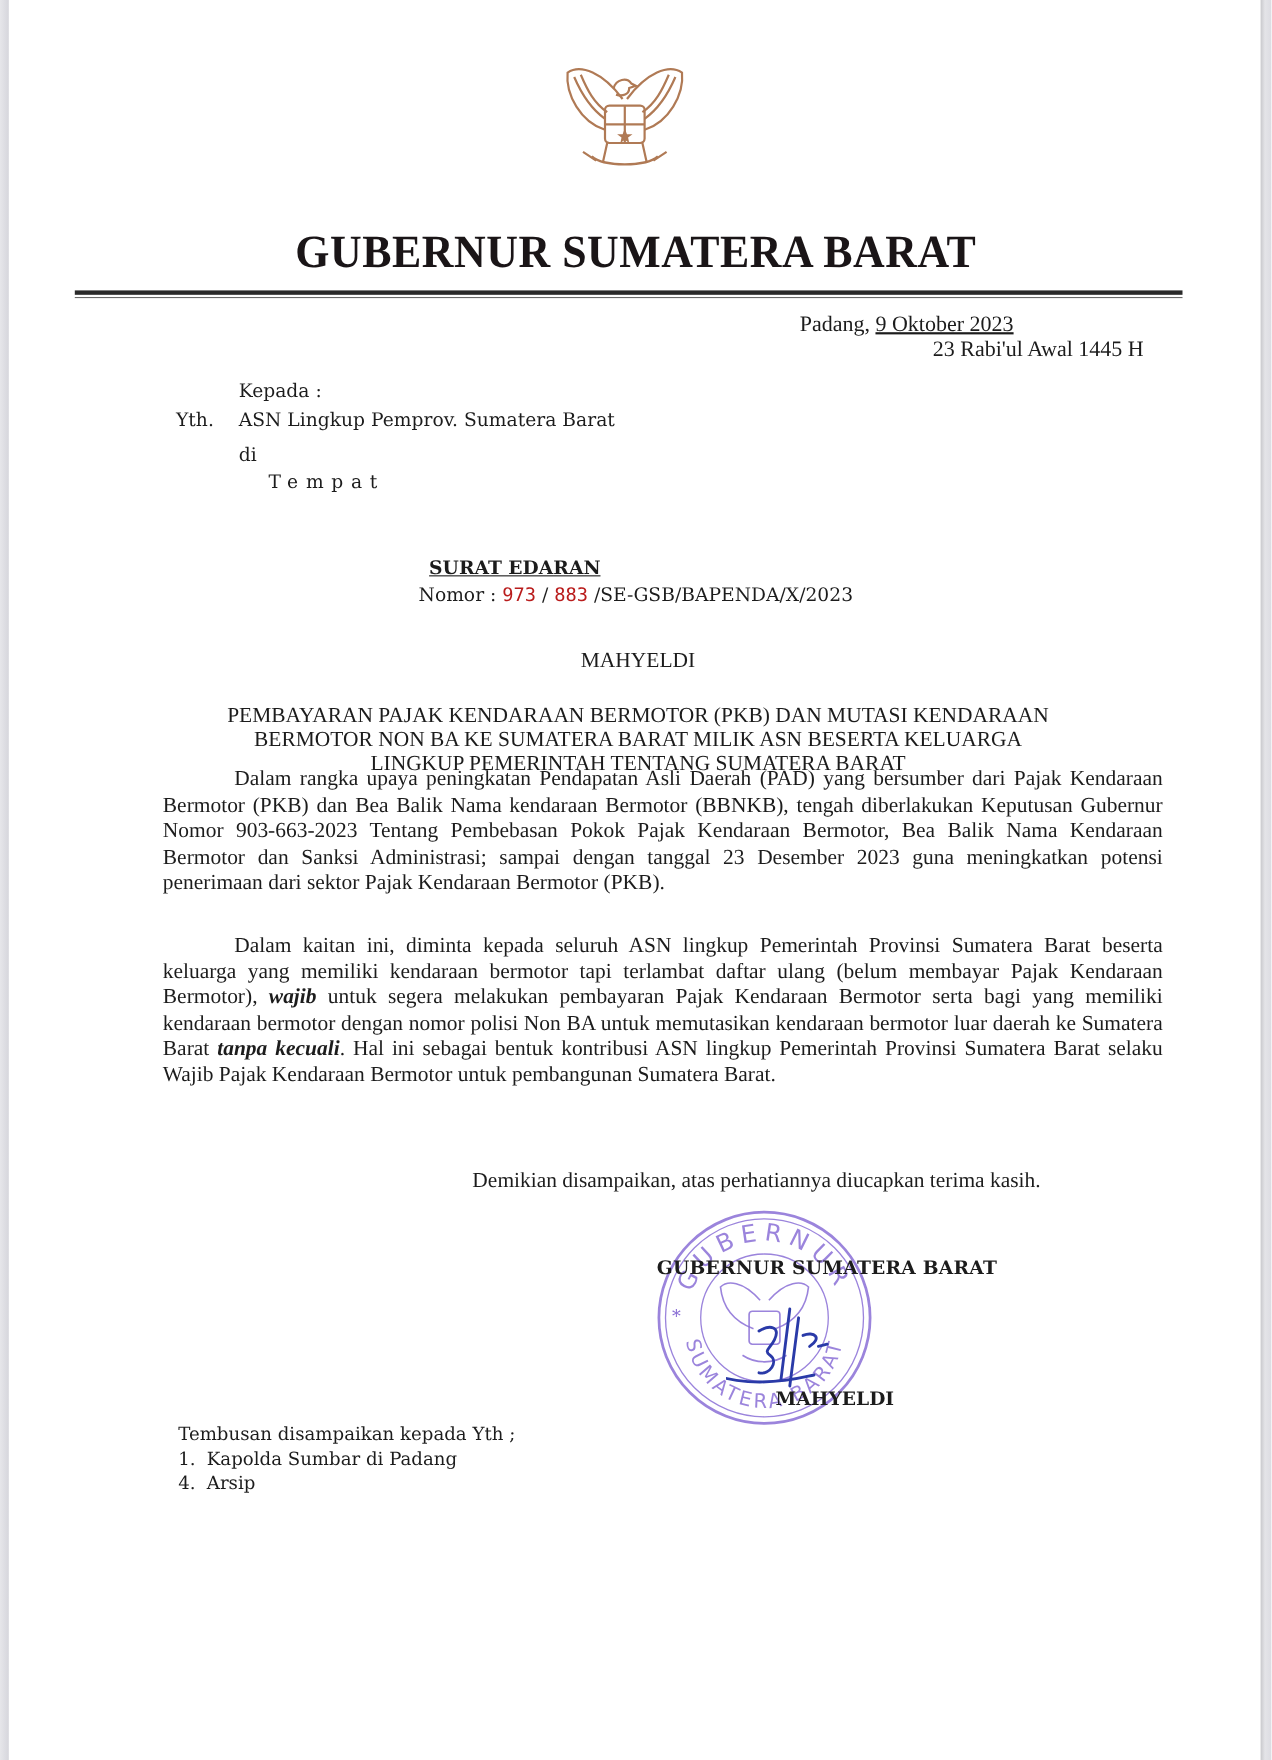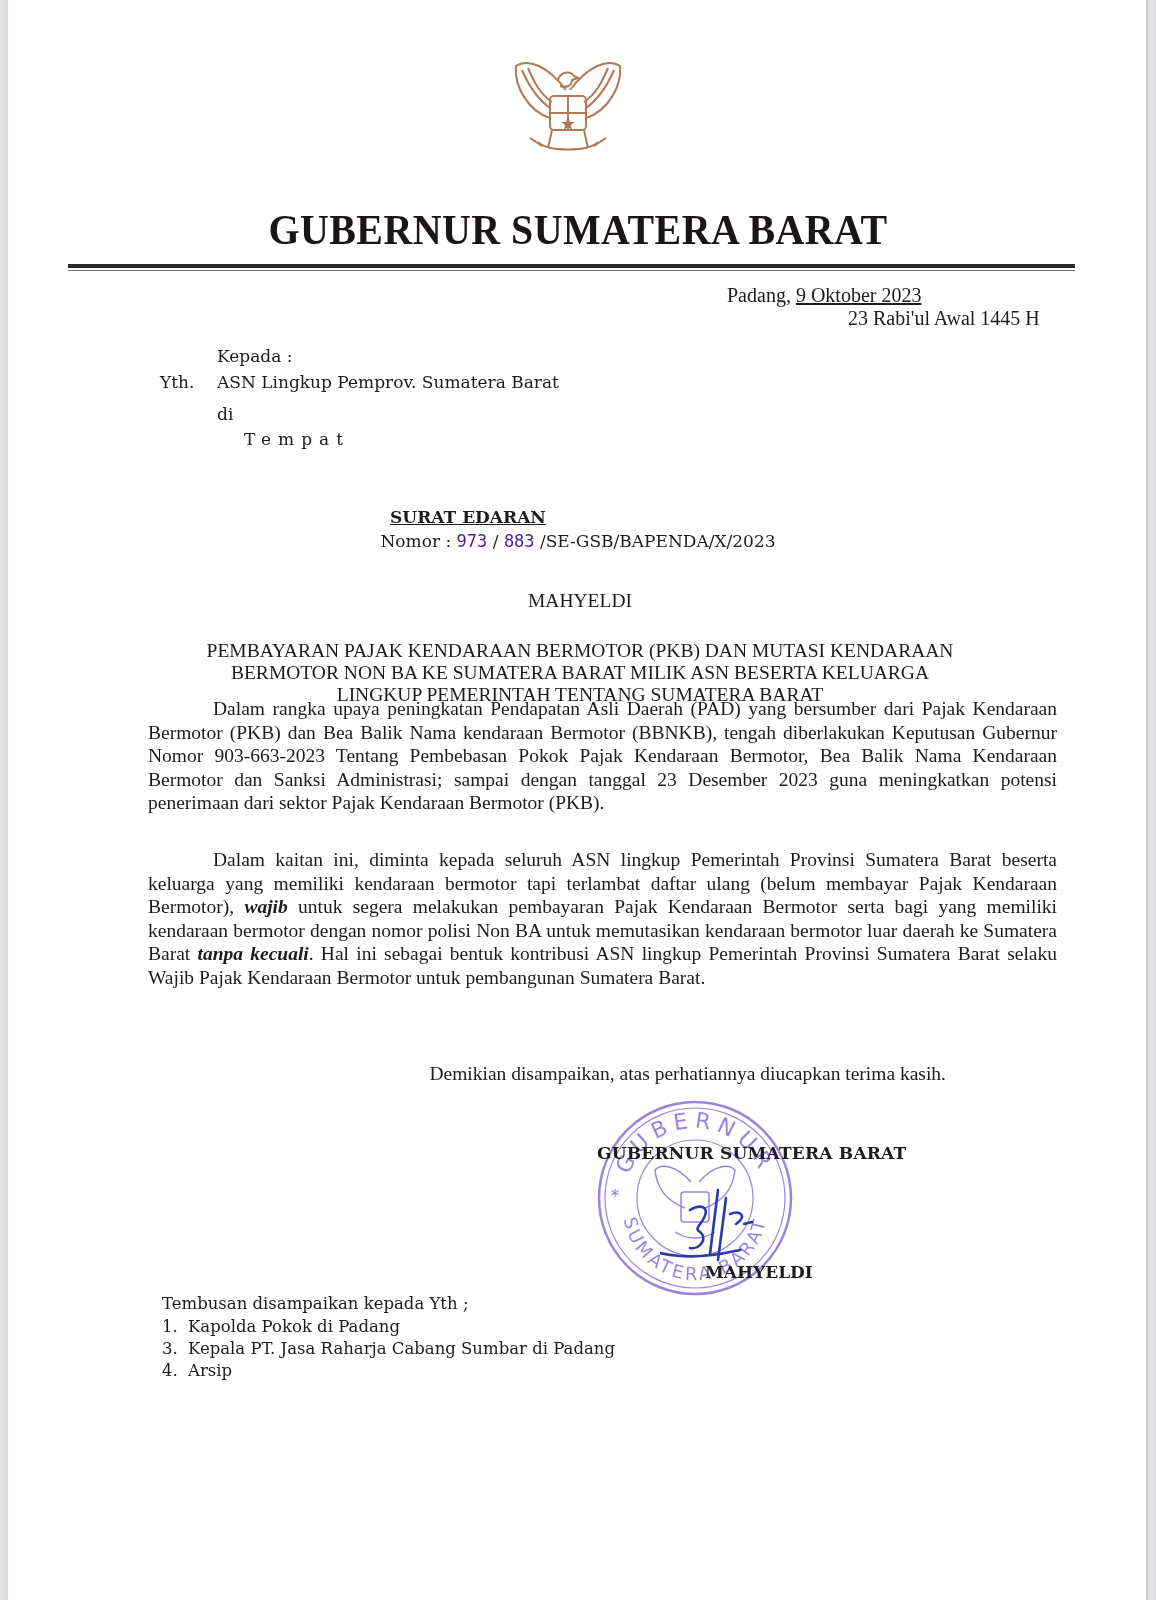--- a/index.html
+++ b/index.html
@@ -32,21 +32,21 @@
   .date-line .u { text-decoration: underline; }
   .hijri-line { left: 848px; top: 307px; font-family: "Liberation Serif", serif; font-size: 20px; }
 
   .addr { font-family: "DejaVu Serif", serif; font-size: 17px; text-align: center; }
   .tempat { letter-spacing: 7px; }
 
   .se-title { left: 0; width: 936px; top: 507px; text-align: center;
     font-weight: bold; font-size: 17px; }
   .se-title span { text-decoration: underline; }
   .se-number { left: 0; width: 1156px; top: 531px; text-align: center; font-size: 17px; }
-  .hand { font-family: "DejaVu Sans Mono", monospace; color: #4c1d95; }
+  .hand { font-family: "DejaVu Sans Mono", monospace; color: #b91c1c; }
 
   .subject { left: 140px; width: 880px; text-align: center;
     font-family: "Liberation Serif", serif; font-size: 19.5px; line-height: 22px; }
   .tentang { top: 590px; }
   .subject-body { top: 612px; margin-top: 28px; }
 
   .para { left: 148px; width: 909px; font-family: "Liberation Serif", serif;
     font-size: 19.5px; line-height: 23.6px; text-align: justify; }
   .para .ind { display: inline-block; width: 65px; }
   .para b i, .para .emph { font-weight: bold; font-style: italic; }
@@ -158,16 +158,15 @@
     <path d="M30 30 C40 24, 50 26, 44 38 C40 46, 34 48, 40 52 C48 58, 40 70, 30 68"></path>
     <path d="M58 10 L50 74 M66 18 L58 80"></path>
     <path d="M70 34 C80 30, 88 36, 76 44 M84 44 L92 42"></path>
   </g>
 </svg>
 
 <div class="abs sig-name">MAHYELDI</div>
 
 <div class="abs cc cc-head">Tembusan disampaikan kepada Yth ;</div>
 <ol class="abs cc cc-list">
-  <li><span class="num">1.</span><span>Kapolda Pokok di Padang</span></li>
-  <li><span class="num">3.</span><span>Kepala PT. Jasa Raharja Cabang Sumbar di Padang</span></li>
+  <li><span class="num">1.</span><span>Kapolda Sumbar di Padang</span></li>
   <li><span class="num">4.</span><span>Arsip</span></li>
 </ol>
 
 </body></html>

